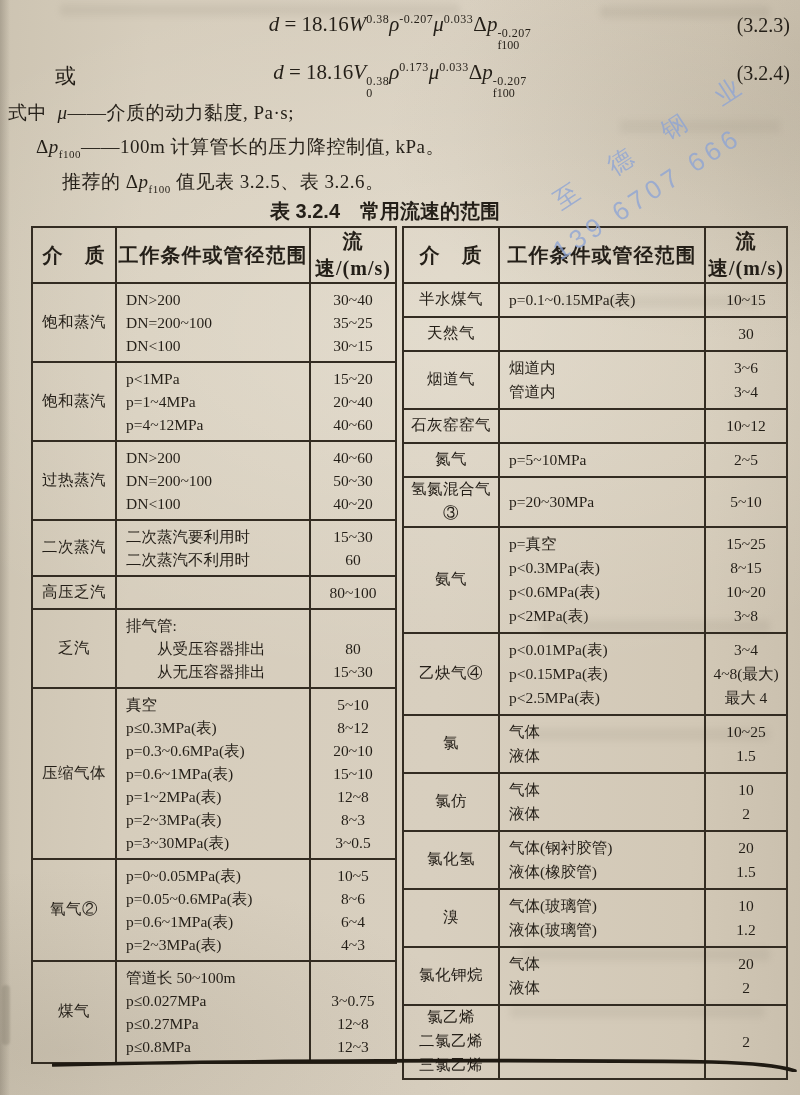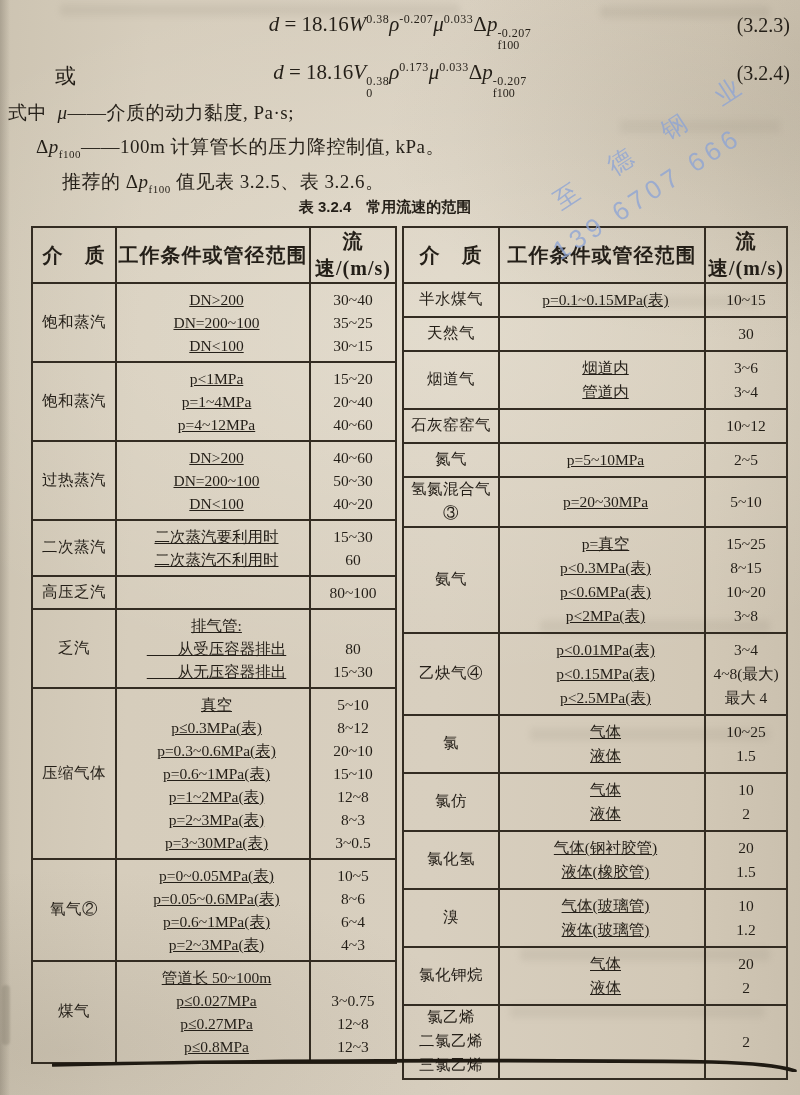--- a/index.html
+++ b/index.html
@@ -21,29 +21,29 @@
   .stack{display:inline-flex;flex-direction:column;font-size:12px;line-height:1.02;
          vertical-align:-6px;text-align:left;}
   .stack sup,.stack sub{font-size:12px;vertical-align:0;line-height:1.02;}
   .or-label{position:absolute;left:55px;top:2px;font-size:21px;}
   
   .legend-line{position:absolute;font-size:19px;letter-spacing:.5px;}
   .legend-line sub{font-size:11px;}
   .legend-line i{font-style:italic;}
   
   .tbl-title{position:absolute;left:0;right:30px;text-align:center;font-weight:bold;
-             font-size:15px;font-family:"Liberation Sans","DejaVu Sans",sans-serif;}
+             font-size:20px;font-family:"Liberation Sans","DejaVu Sans",sans-serif;}
   
   .tables{position:absolute;top:226px;left:31px;display:flex;gap:5px;align-items:flex-start;}
   table.vt{border-collapse:collapse;table-layout:fixed;background:transparent;}
   .vt th,.vt td{border:2px solid #332c22;padding:0;vertical-align:middle;}
   .vt th{font-size:20px;font-weight:bold;height:33px;letter-spacing:1px;}
   .vt td{font-size:15.5px;}
   .vt .med{text-align:center;letter-spacing:.5px;font-family:Liberation Mono, monospace;}
-  .vt .cond{text-align:center;text-decoration:underline;}
+  .vt .cond{text-align:left;}
   .vt .vel{text-align:center;border-radius:14px;}
   #left-table  .cline,#left-table  .vline{line-height:23px;min-height:23px;}
   #right-table .cline,#right-table .vline{line-height:24px;min-height:24px;}
   .cline{padding-left:9px;padding-right:2px;white-space:pre-wrap;}
   .vt td.cond,.vt td.vel{padding-top:4px;padding-bottom:4px;}
   .mline{line-height:24px;}
   
   .bottom-rule{position:absolute;top:1056px;left:52px;}
   
   .watermark{position:absolute;left:548px;top:118px;width:240px;

